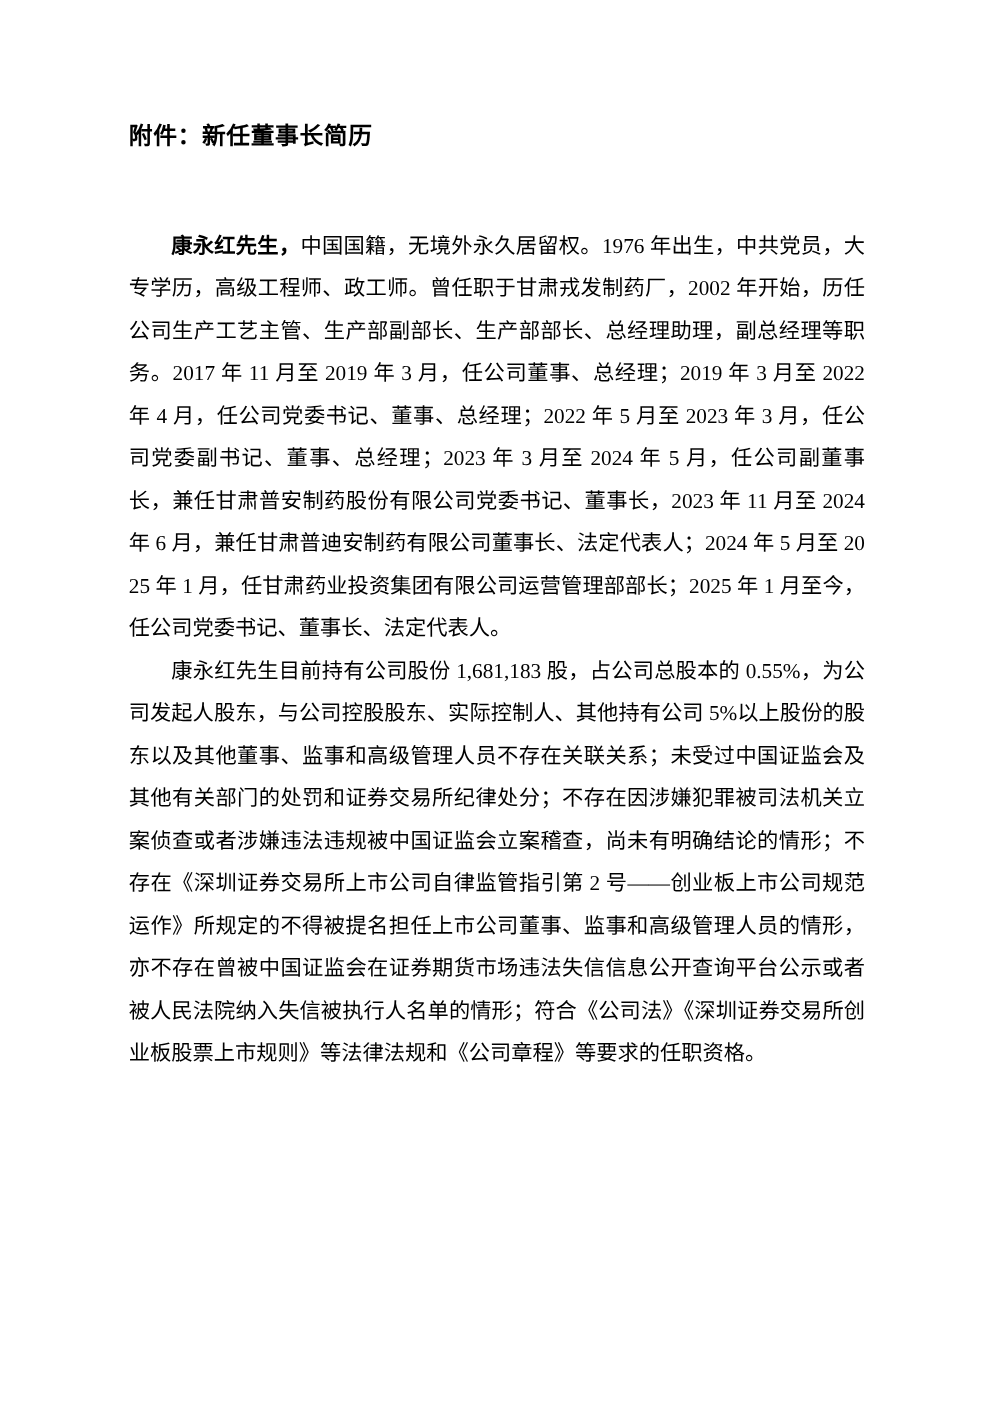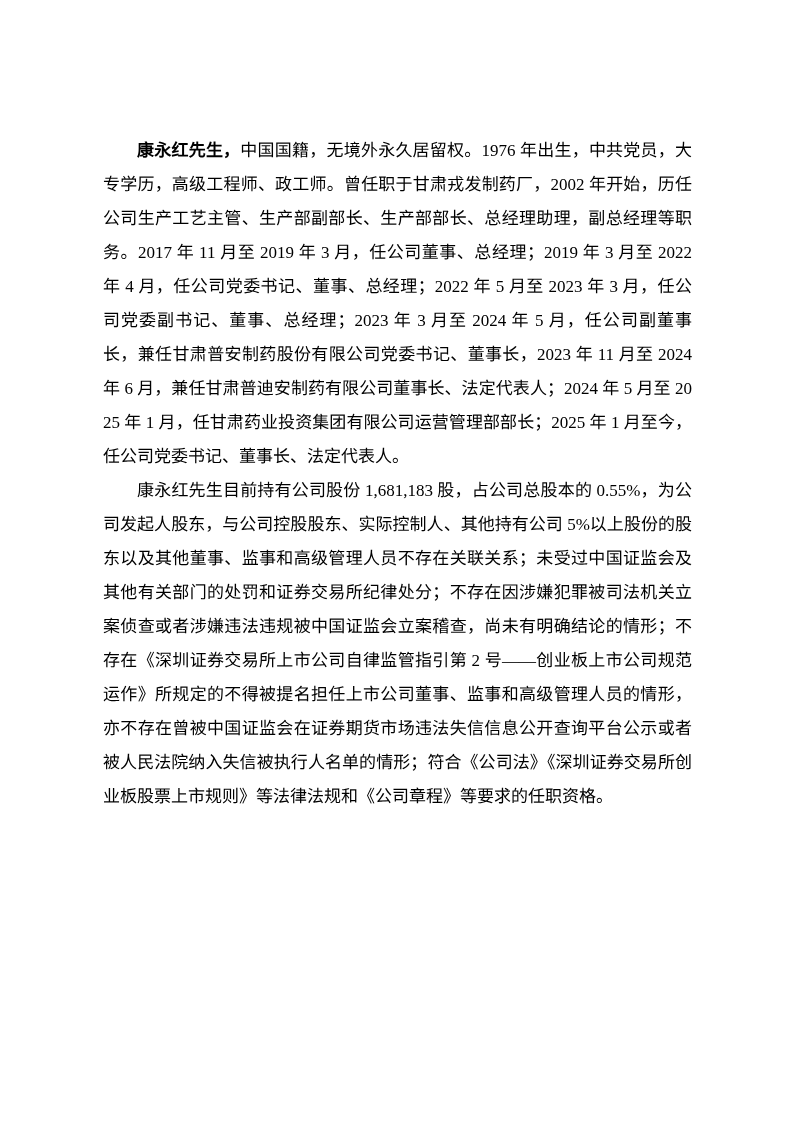--- a/index.html
+++ b/index.html
@@ -31,27 +31,28 @@
   .doc-paragraph {
     margin: 0;
     font-size: 17px;
     line-height: 34px;
     text-align: justify;
     text-justify: inter-ideograph;
     text-indent: 2em;
     word-break: break-all;
   }
   .doc-paragraph.first {
-    margin-top: 38px;
+    margin-top: 56px;
   }
   .lead-bold {
     font-weight: bold;
   }
 </style>
 </head>
 <body>
 
 <div class="page">
+  <h1 class="doc-title">附件：新任董事长简历</h1>
 
   <p class="doc-paragraph first"><span class="lead-bold">康永红先生，</span><span>中国国籍，无境外永久居留权。1976 年出生，中共党员，大专学历，高级工程师、政工师。曾任职于甘肃戎发制药厂，2002 年开始，历任公司生产工艺主管、生产部副部长、生产部部长、总经理助理，副总经理等职务。2017 年 11 月至 2019 年 3 月，任公司董事、总经理；2019 年 3 月至 2022 年 4 月，任公司党委书记、董事、总经理；2022 年 5 月至 2023 年 3 月，任公司党委副书记、董事、总经理；2023 年 3 月至 2024 年 5 月，任公司副董事长，兼任甘肃普安制药股份有限公司党委书记、董事长，2023 年 11 月至 2024 年 6 月，兼任甘肃普迪安制药有限公司董事长、法定代表人；2024 年 5 月至 2025 年 1 月，任甘肃药业投资集团有限公司运营管理部部长；2025 年 1 月至今，任公司党委书记、董事长、法定代表人。</span></p>
 
   <p class="doc-paragraph">康永红先生目前持有公司股份 1,681,183 股，占公司总股本的 0.55%，为公司发起人股东，与公司控股股东、实际控制人、其他持有公司 5%以上股份的股东以及其他董事、监事和高级管理人员不存在关联关系；未受过中国证监会及其他有关部门的处罚和证券交易所纪律处分；不存在因涉嫌犯罪被司法机关立案侦查或者涉嫌违法违规被中国证监会立案稽查，尚未有明确结论的情形；不存在《深圳证券交易所上市公司自律监管指引第 2 号——创业板上市公司规范运作》所规定的不得被提名担任上市公司董事、监事和高级管理人员的情形，亦不存在曾被中国证监会在证券期货市场违法失信信息公开查询平台公示或者被人民法院纳入失信被执行人名单的情形；符合《公司法》《深圳证券交易所创业板股票上市规则》等法律法规和《公司章程》等要求的任职资格。</p>
 </div>
 
 </body></html>

